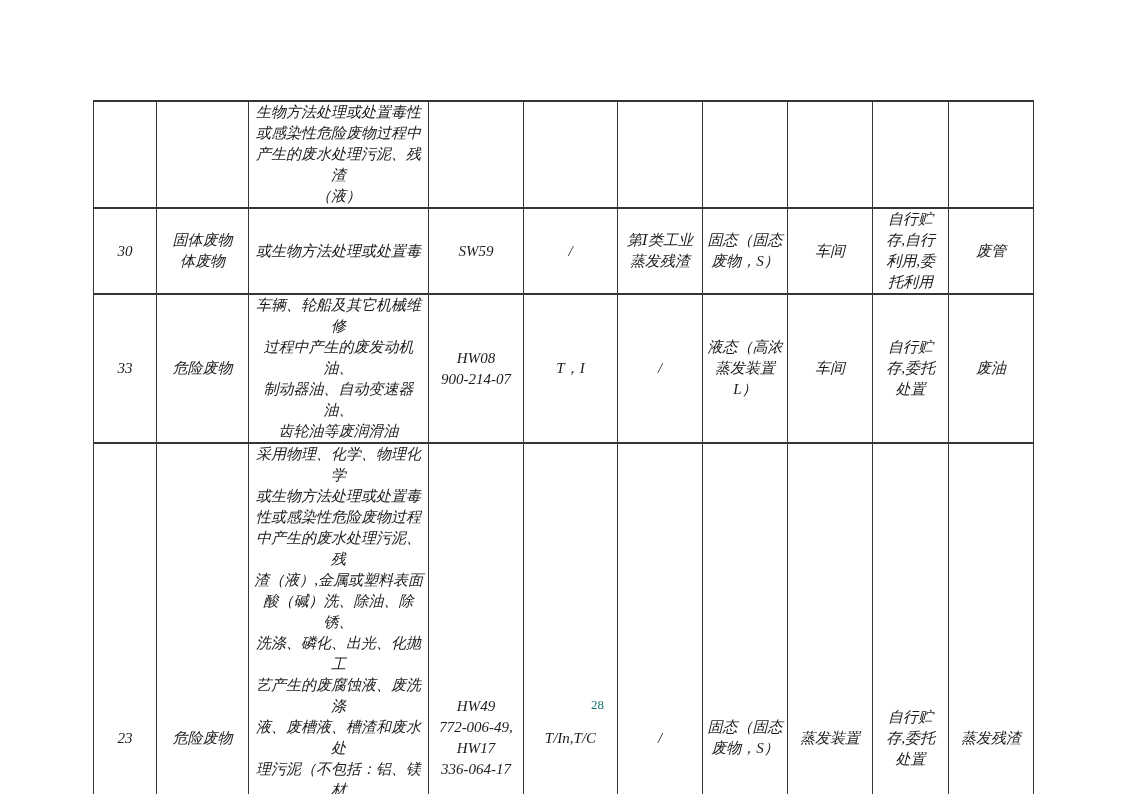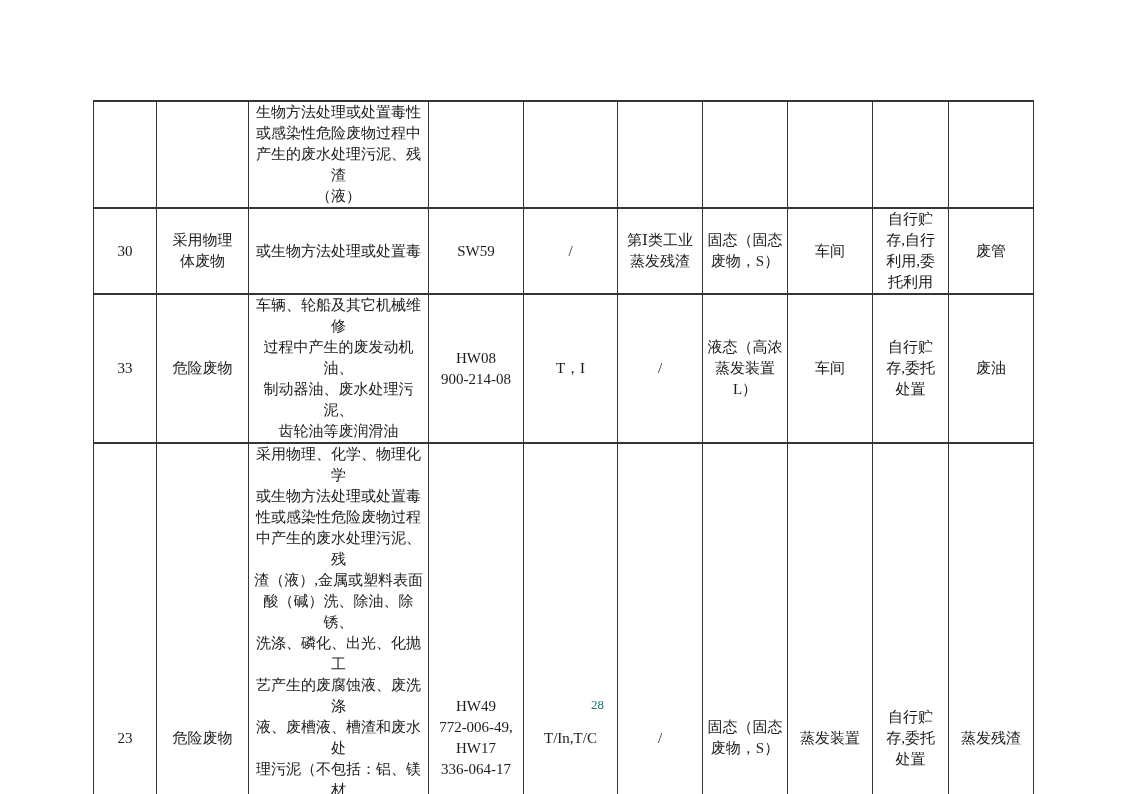--- a/index.html
+++ b/index.html
@@ -24,20 +24,21 @@
     border: 1.5px solid #353535;
     border-top-width: 2px;
     border-bottom-width: 2px;
     text-align: center;
     vertical-align: middle;
     font-size: 15px;
     line-height: 21px;
     white-space: pre-line;
     padding: 0 2px;
     overflow: hidden;
+    font-style: italic;
   }
   .page-number {
     position: absolute;
     left: 0;
     top: 697px;
     width: 1123px;
     text-align: center;
     font-size: 13px;
     color: #0f766e;
     margin-left: 36px;
@@ -70,45 +71,45 @@
       <td></td>
       <td></td>
       <td></td>
       <td></td>
       <td></td>
       <td></td>
       <td></td>
     </tr>
     <tr style="height:83px">
       <td>30</td>
-      <td>采用物理
+      <td>固体废物
 体废物</td>
       <td>或生物方法处理或处置毒</td>
       <td>SW59</td>
       <td>/</td>
       <td>第Ⅰ类工业
 蒸发残渣</td>
       <td>固态（固态
 废物，S）</td>
       <td>车间</td>
       <td>自行贮
 存,自行
 利用,委
 托利用</td>
       <td>废管</td>
     </tr>
     <tr style="height:83px">
       <td>33</td>
       <td>危险废物</td>
       <td>车辆、轮船及其它机械维修
 过程中产生的废发动机油、
-制动器油、废水处理污泥、
+制动器油、自动变速器油、
 齿轮油等废润滑油</td>
       <td>HW08
-900-214-08</td>
+900-214-07</td>
       <td>T，I</td>
       <td>/</td>
       <td>液态（高浓
 蒸发装置
 L）</td>
       <td>车间</td>
       <td>自行贮
 存,委托
 处置</td>
       <td>废油</td>

